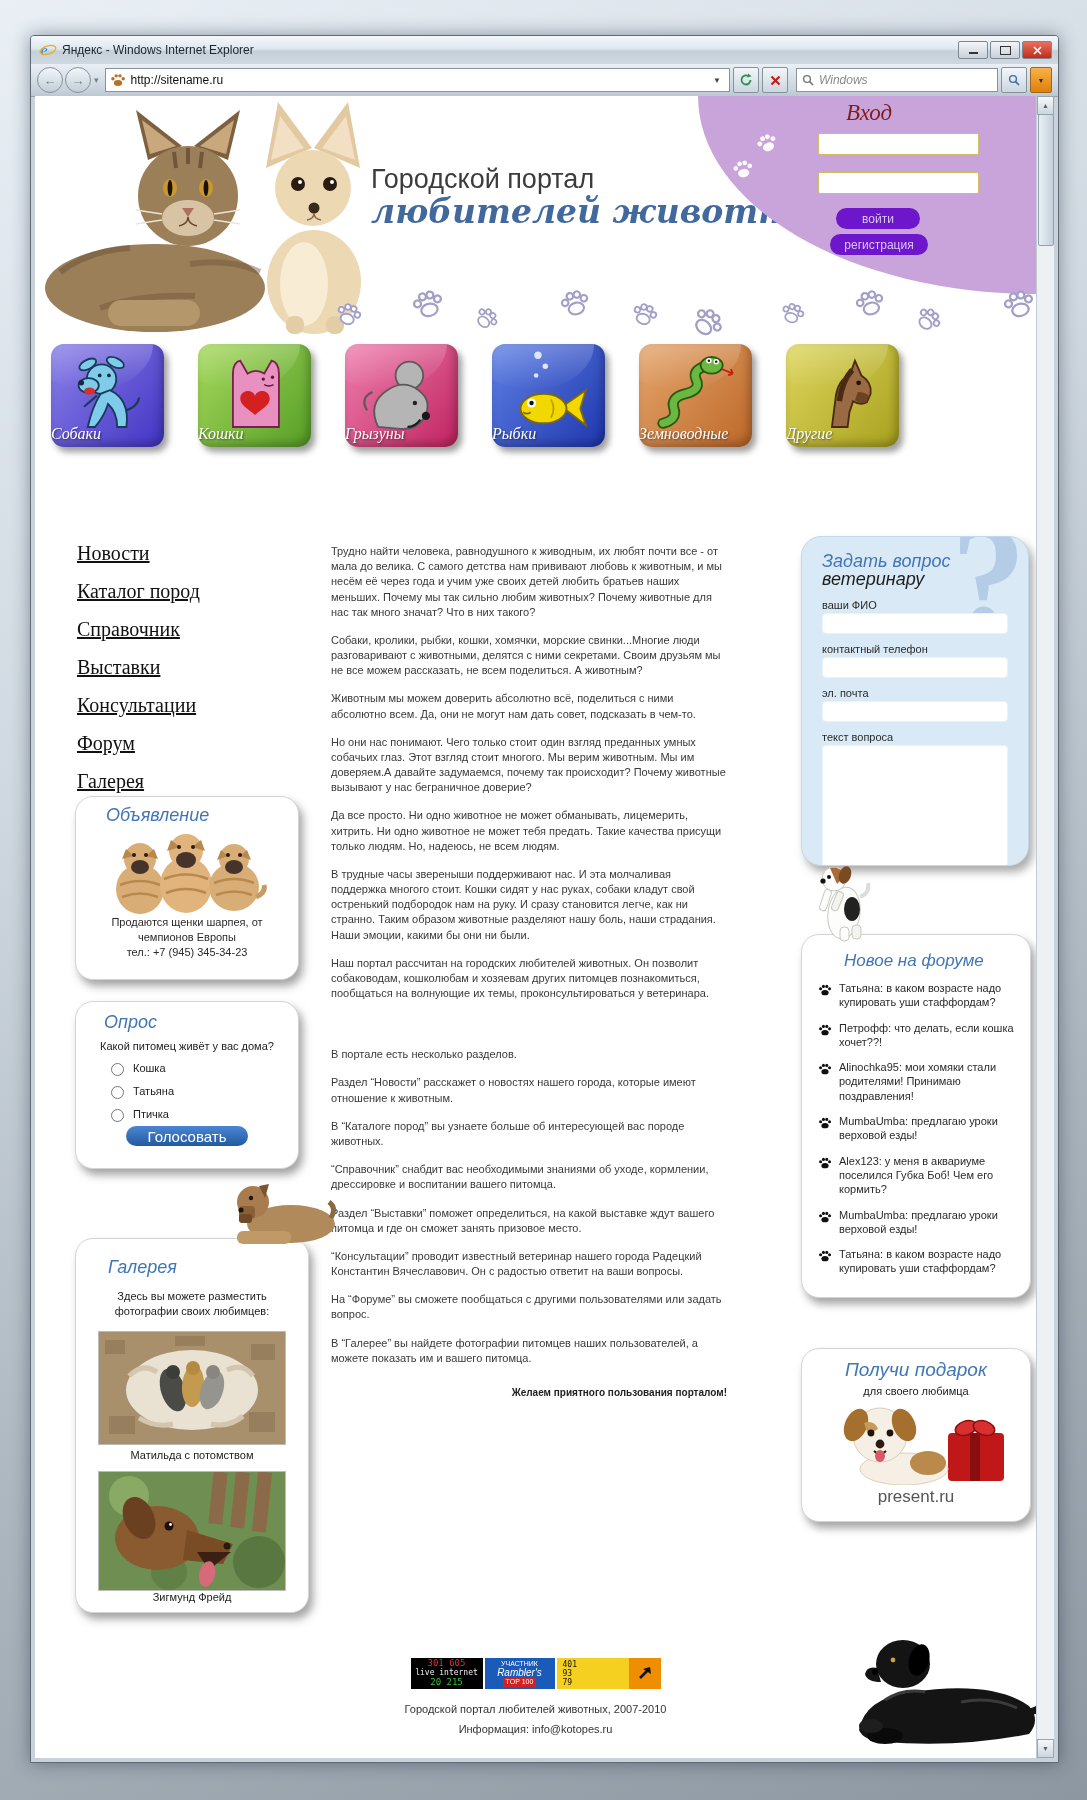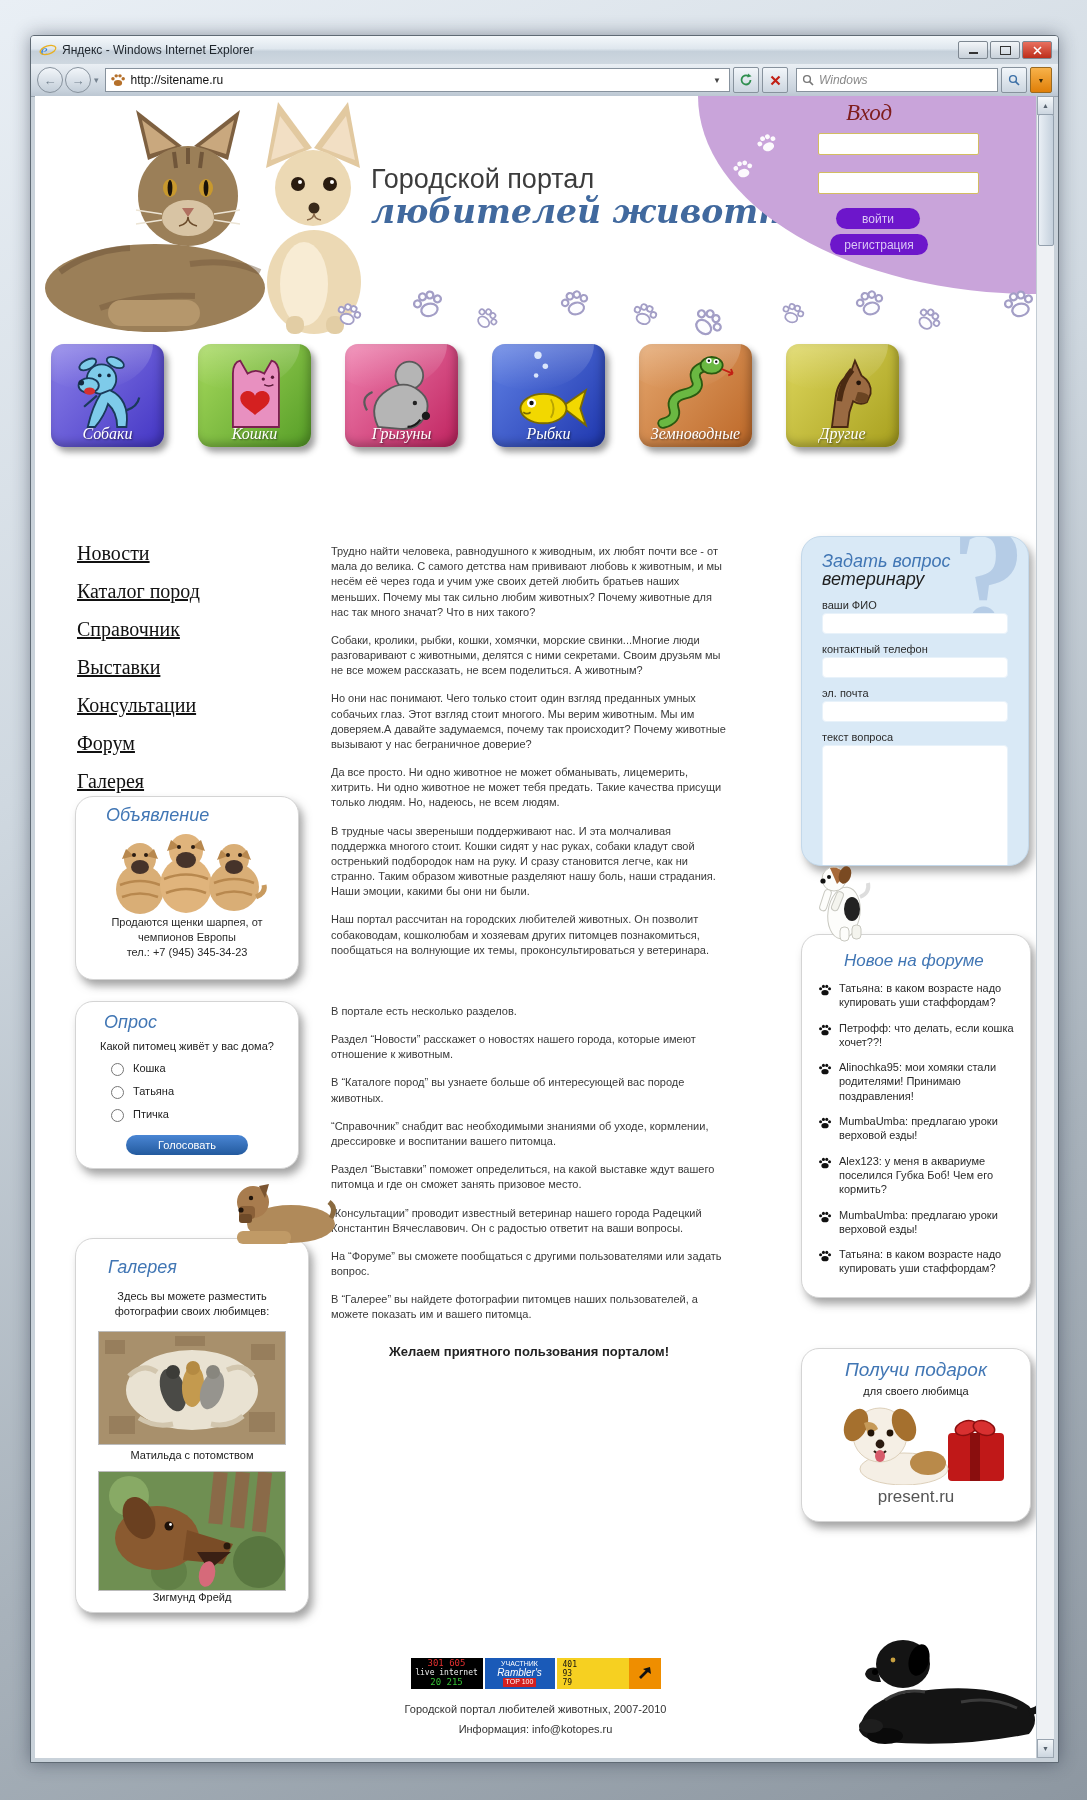--- a/index.html
+++ b/index.html
@@ -62,21 +62,21 @@
   .paw-row svg{fill:#fdfdff;stroke:#a39ec6;stroke-width:1.7;}
   .paw-row svg:nth-child(odd){transform:rotate(18deg) translateY(14px);}
   .paw-row svg:nth-child(even){transform:rotate(-14deg);}
   .paw-row svg:nth-child(3n){transform:rotate(40deg) translateY(24px);}
   
   .tiles{position:absolute;left:16px;top:248px;display:flex;gap:34px;}
   .tile{width:113px;height:103px;border-radius:13px;position:relative;
     box-shadow:4px 5px 6px rgba(40,40,40,.45), inset -3px -4px 8px rgba(0,0,0,.25);overflow:hidden;}
   .tile::after{content:"";position:absolute;left:-20%;top:-45%;width:110%;height:90%;border-radius:50%;
     background:linear-gradient(rgba(255,255,255,.42),rgba(255,255,255,0));}
-  .tile-label{position:absolute;left:0;right:0;bottom:4px;text-align:center;z-index:2;
+  .tile-label{position:absolute;left:0;right:0;bottom:4px;text-align:left;z-index:2;
     font-family:"Liberation Serif",serif;font-style:italic;font-size:16px;color:#fff;text-shadow:1px 1px 2px rgba(0,0,0,.5);}
   .tile svg.cartoon{position:absolute;left:7px;top:2px;z-index:1;}
   .t-dogs{background:linear-gradient(130deg,#8a7fe8,#4335c4);}
   .t-cats{background:linear-gradient(130deg,#a6d95c,#569e27);}
   .t-rodents{background:linear-gradient(130deg,#ef7fae,#c02460);}
   .t-fish{background:linear-gradient(130deg,#5f80e4,#1f37ae);}
   .t-amph{background:linear-gradient(130deg,#e4a56c,#bd6828);}
   .t-other{background:linear-gradient(130deg,#ddd65c,#a8a01e);}
   
   .main-nav{position:absolute;left:42px;top:446px;display:flex;flex-direction:column;gap:15px;}
@@ -87,33 +87,33 @@
   .ad-box{left:40px;top:700px;width:222px;height:182px;}
   .ad-title{position:absolute;left:30px;top:8px;}
   .ad-photo{position:absolute;left:30px;top:32px;}
   .ad-text{position:absolute;left:12px;right:12px;top:118px;font-size:11px;color:#2a2a2a;text-align:center;line-height:1.4;}
   .ad-phone{position:absolute;left:12px;right:12px;top:149px;font-size:11px;color:#2a2a2a;text-align:center;}
   .poll-box{left:40px;top:905px;width:222px;height:166px;}
   .poll-title{position:absolute;left:28px;top:10px;}
   .poll-q{position:absolute;left:6px;right:6px;top:38px;font-size:11px;color:#222;text-align:center;}
   .poll-opts{position:absolute;left:30px;top:58px;display:flex;flex-direction:column;gap:7px;}
   .poll-opt{display:flex;align-items:center;gap:6px;font-size:11px;color:#222;}
-  .vote-btn{position:absolute;left:50px;top:133px;width:122px;height:20px;border:none;border-radius:10px;
-    background:linear-gradient(#4a86d4,#235a9e);color:#fff;font-size:11px;display:flex;align-items:center;justify-content:center;}
+  .vote-btn{position:absolute;left:50px;top:124px;width:122px;height:20px;border:none;border-radius:10px;
+    background:linear-gradient(#4a86d4,#235a9e);color:#fff;font-size:15px;display:flex;align-items:center;justify-content:center;}
   .gal-box{left:40px;top:1142px;width:232px;height:373px;}
   .gal-dog{position:absolute;left:190px;top:1080px;z-index:3;}
   .gal-title{position:absolute;left:32px;top:18px;}
   .gal-intro{position:absolute;left:14px;right:14px;top:50px;font-size:11px;color:#222;text-align:center;line-height:1.35;}
   .gal-photo{position:absolute;left:22px;border:1px solid #bbb;}
   .gal-cap{position:absolute;left:0;right:0;text-align:center;font-size:11px;color:#222;}
   
   .article{position:absolute;left:296px;top:448px;width:396px;}
   .article p{margin:0 0 13px 0;font-size:11px;line-height:1.38;color:#3a3a3a;}
   .article p.gap-top{margin-top:46px;}
-  .closing{margin-top:21px;text-align:center;font-weight:bold;font-size:13px;color:#222;}
+  .closing{margin-top:21px;text-align:right;font-weight:bold;font-size:10px;color:#222;}
   
   .vet-box{left:766px;top:440px;width:226px;height:328px;background:#d9e9f6;border:1px solid #c3d8ea;
     border-radius:20px;box-shadow:4px 6px 8px rgba(90,90,90,.5);position:absolute;overflow:hidden;}
   .vet-q{position:absolute;right:2px;top:-34px;font-family:"Liberation Serif",serif;font-weight:bold;
     font-size:150px;color:#b5cce6;line-height:1;z-index:0;}
   .vet-inner{position:relative;z-index:1;padding:14px 18px 0 20px;}
   .vet-t1{font-style:italic;font-size:18px;color:#4176b4;}
   .vet-t2{font-style:italic;font-size:18px;color:#1d1d1d;margin-top:-3px;}
   .vet-label{font-size:11px;color:#2a2a2a;margin:9px 0 2px;}
   .vet-input{width:180px;height:17px;background:#fff;border:1px solid #e8f2fa;border-radius:4px;}
@@ -515,20 +515,21 @@
           <circle cx="70" cy="54" r="4.5" fill="#1c1008"></circle>
             <circle cx="71.5" cy="52.5" r="1.4" fill="#fff"></circle>
           <circle cx="128" cy="74" r="3.5" fill="#2a1a0c"></circle>
         </svg>
         <div class="gal-cap" style="top:352px">Зигмунд Фрейд</div>
       </div>
 
       <div class="article">
         <p>Трудно найти человека, равнодушного к живодным, их любят почти все - от мала до велика. С самого детства нам прививают любовь к животным, и мы несём её через года и учим уже своих детей любить братьев наших меньших. Почему мы так сильно любим животных? Почему животные для нас так много значат? Что в них такого?</p>
         <p>Собаки, кролики, рыбки, кошки, хомячки, морские свинки...Многие люди разговаривают с животными, делятся с ними секретами. Своим друзьям мы не все можем рассказать, не всем поделиться. А животным?</p>
+        <p>Животным мы можем доверить абсолютно всё, поделиться с ними абсолютно всем. Да, они не могут нам дать совет, подсказать в чем-то.</p>
         <p>Но они нас понимают. Чего только стоит один взгляд преданных умных собачьих глаз. Этот взгляд стоит многого. Мы верим животным. Мы им доверяем.А давайте задумаемся, почему так происходит? Почему животные вызывают у нас беграничное доверие?</p>
         <p>Да все просто. Ни одно животное не может обманывать, лицемерить, хитрить. Ни одно животное не может тебя предать. Такие качества присущи только людям. Но, надеюсь, не всем людям.</p>
         <p>В трудные часы звереныши поддерживают нас. И эта молчаливая поддержка многого стоит. Кошки сидят у нас руках, собаки кладут свой остренький подбородок нам на руку. И сразу становится легче, как ни странно. Таким образом животные разделяют нашу боль, наши страдания. Наши эмоции, какими бы они ни были.</p>
         <p>Наш портал рассчитан на городских любителей животных. Он позволит собаководам, кошколюбам и хозяевам других питомцев познакомиться, пообщаться на волнующие их темы, проконсультироваться у ветеринара.</p>
         <p class="gap-top">В портале есть несколько разделов.</p>
         <p>Раздел “Новости” расскажет о новостях нашего города, которые имеют отношение к животным.</p>
         <p>В “Каталоге пород” вы узнаете больше об интересующей вас породе животных.</p>
         <p>“Справочник” снабдит вас необходимыми знаниями об уходе, кормлении, дрессировке и воспитании вашего питомца.</p>
         <p>Раздел “Выставки” поможет определиться, на какой выставке ждут вашего питомца и где он сможет занять призовое место.</p>
         <p>“Консультации” проводит известный ветеринар нашего города Радецкий Константин Вячеславович. Он с радостью ответит на ваши вопросы.</p>

